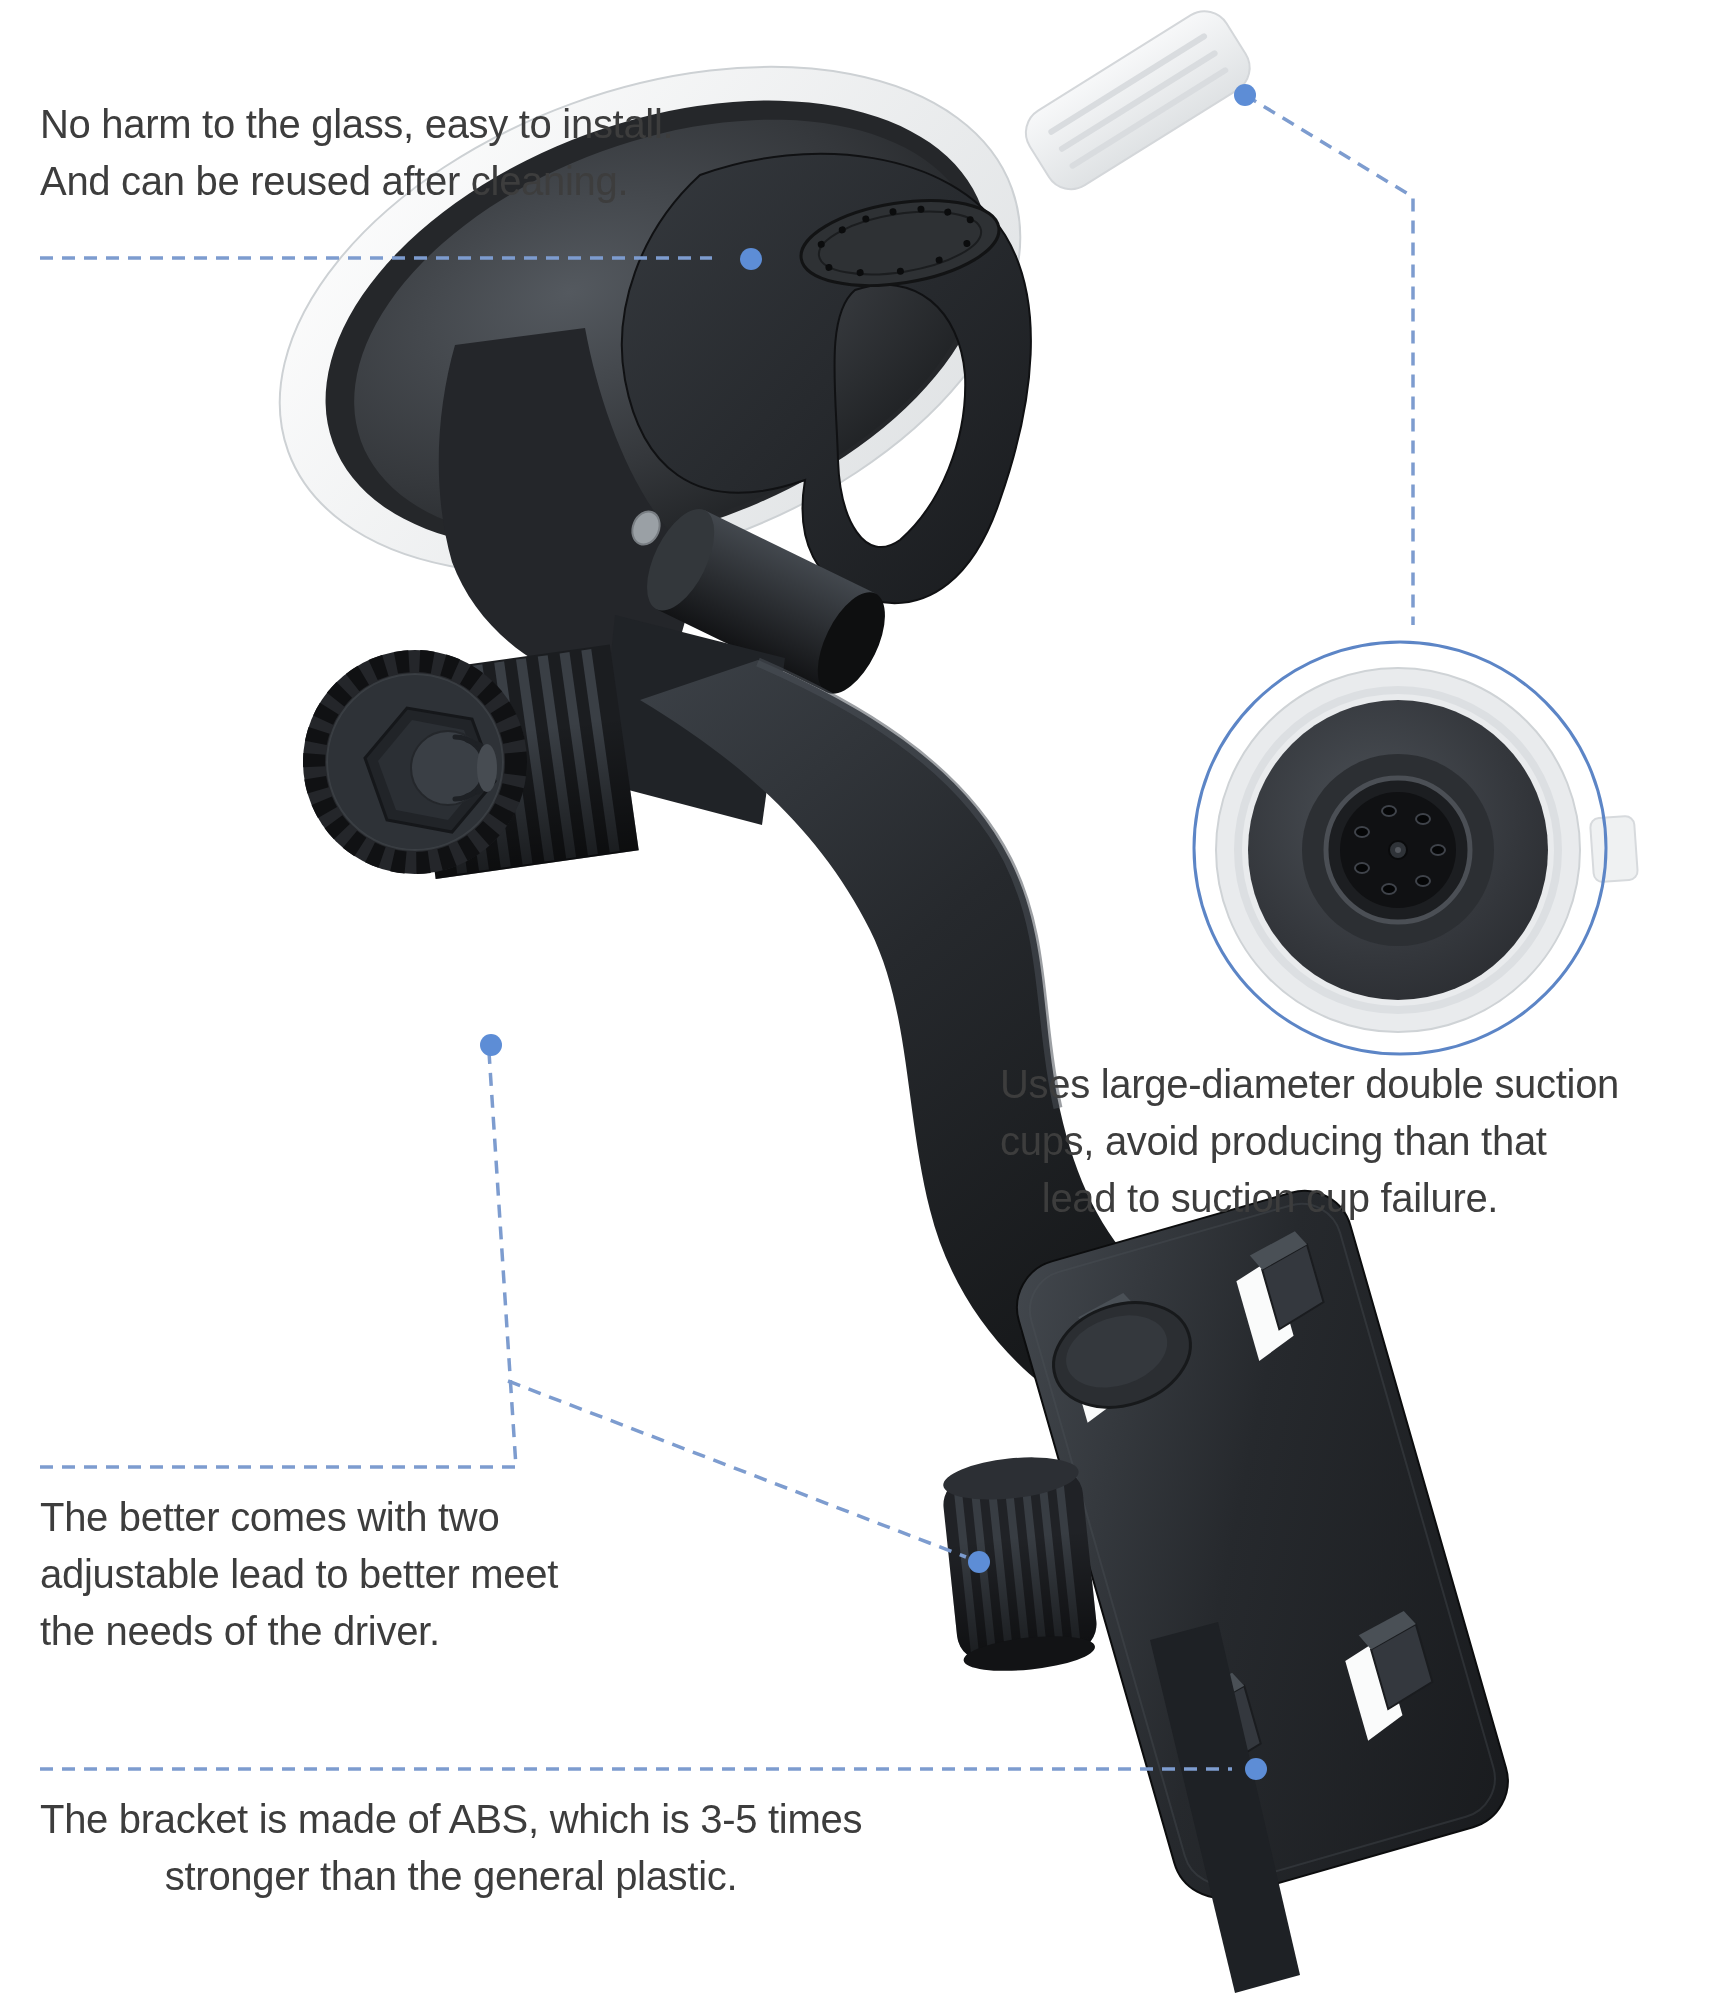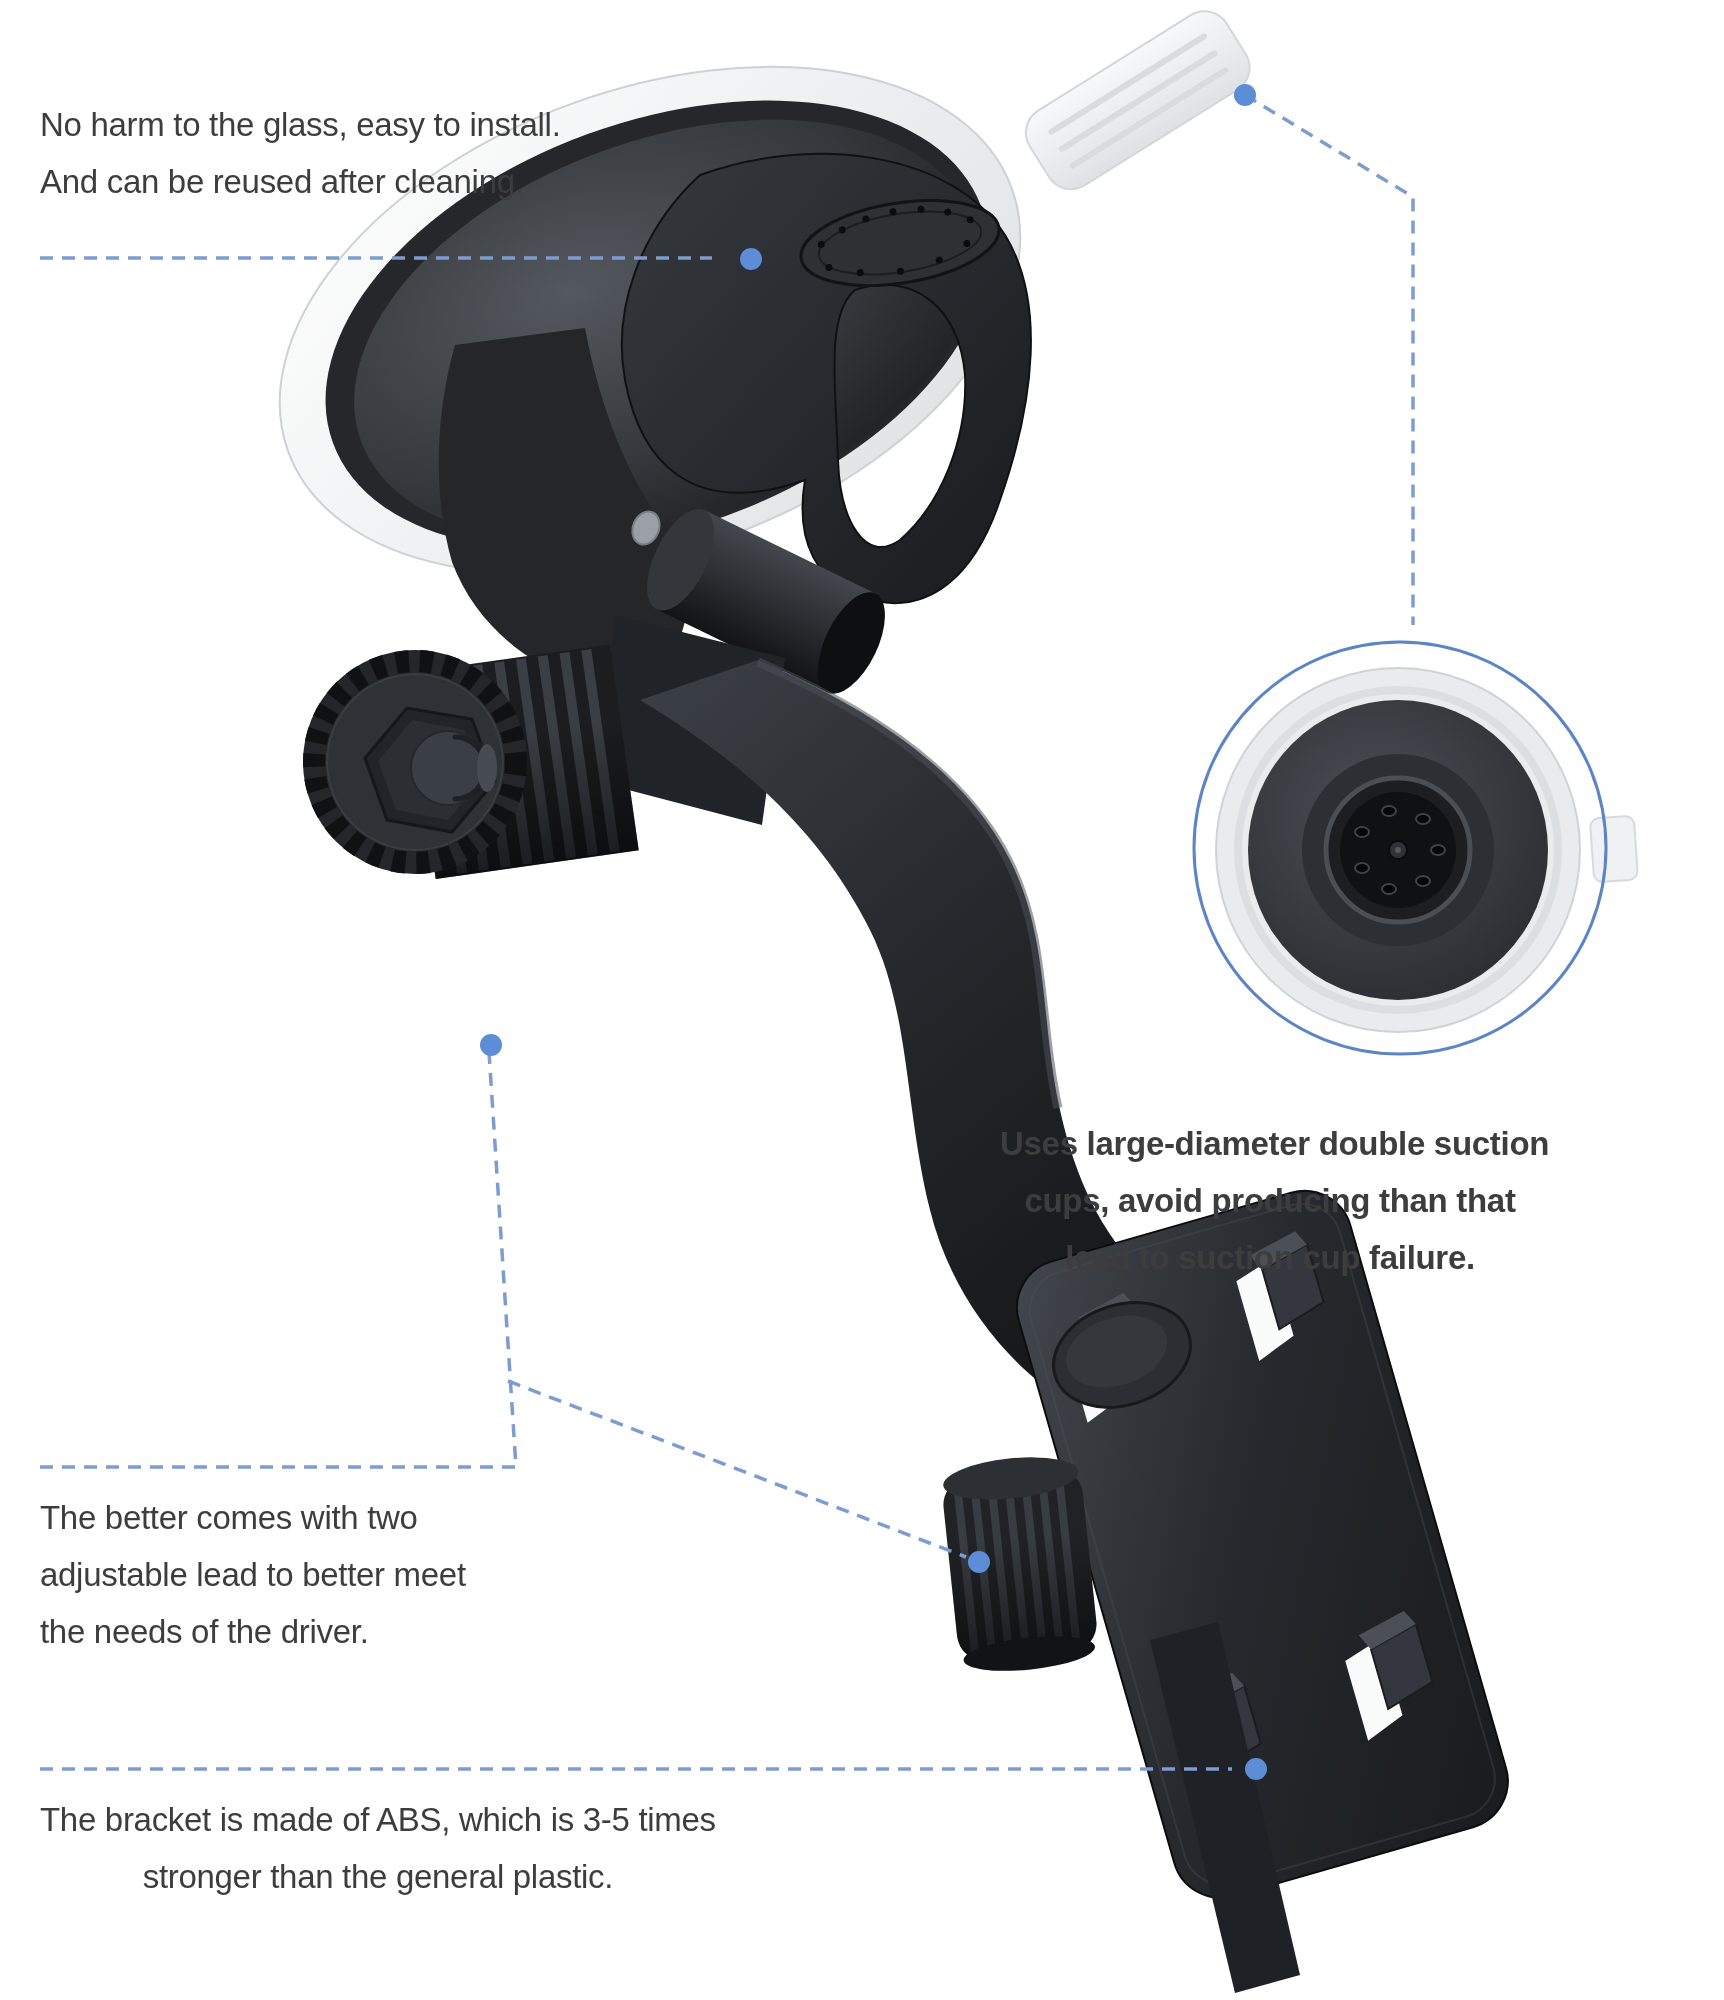--- a/index.html
+++ b/index.html
@@ -14,21 +14,21 @@
     position:relative;
     width:1724px;height:2000px;
     background:var(--bg);
     overflow:hidden;
     font-family:"Liberation Sans", sans-serif;
   }
   .stage svg{position:absolute;left:0;top:0;}
   .note{
     position:absolute;
     color:var(--text-col);
-    font-size:33px;
+    font-size:40px;
     font-weight:400;
     letter-spacing:-0.3px;
     line-height:57px;
     white-space:nowrap;
   }
   .note .line{white-space:nowrap;}
   .note.centered{text-align:center;}
 </style>
 </head>
 <body>
@@ -266,21 +266,21 @@
     <circle cx="979" cy="1562" r="11"></circle>
     <circle cx="1256" cy="1769" r="11"></circle>
   </g>
 </svg>
 
   <div class="note" style="left:40px; top:96px;">
     <div class="line">No harm to the glass, easy to install.</div>
     <div class="line">And can be reused after cleaning.</div>
   </div>
 
-  <div class="note centered" style="left:1000px; top:1115px; width:540px;font-weight:bold;">
+  <div class="note centered" style="left:1000px; top:1056px; width:540px;">
     <div class="line">Uses large-diameter double suction</div>
     <div class="line">cups, avoid producing than that</div>
     <div class="line">lead to suction cup failure.</div>
   </div>
 
   <div class="note" style="left:40px; top:1489px;">
     <div class="line">The better comes with two</div>
     <div class="line">adjustable lead to better meet</div>
     <div class="line">the needs of the driver.</div>
   </div>

